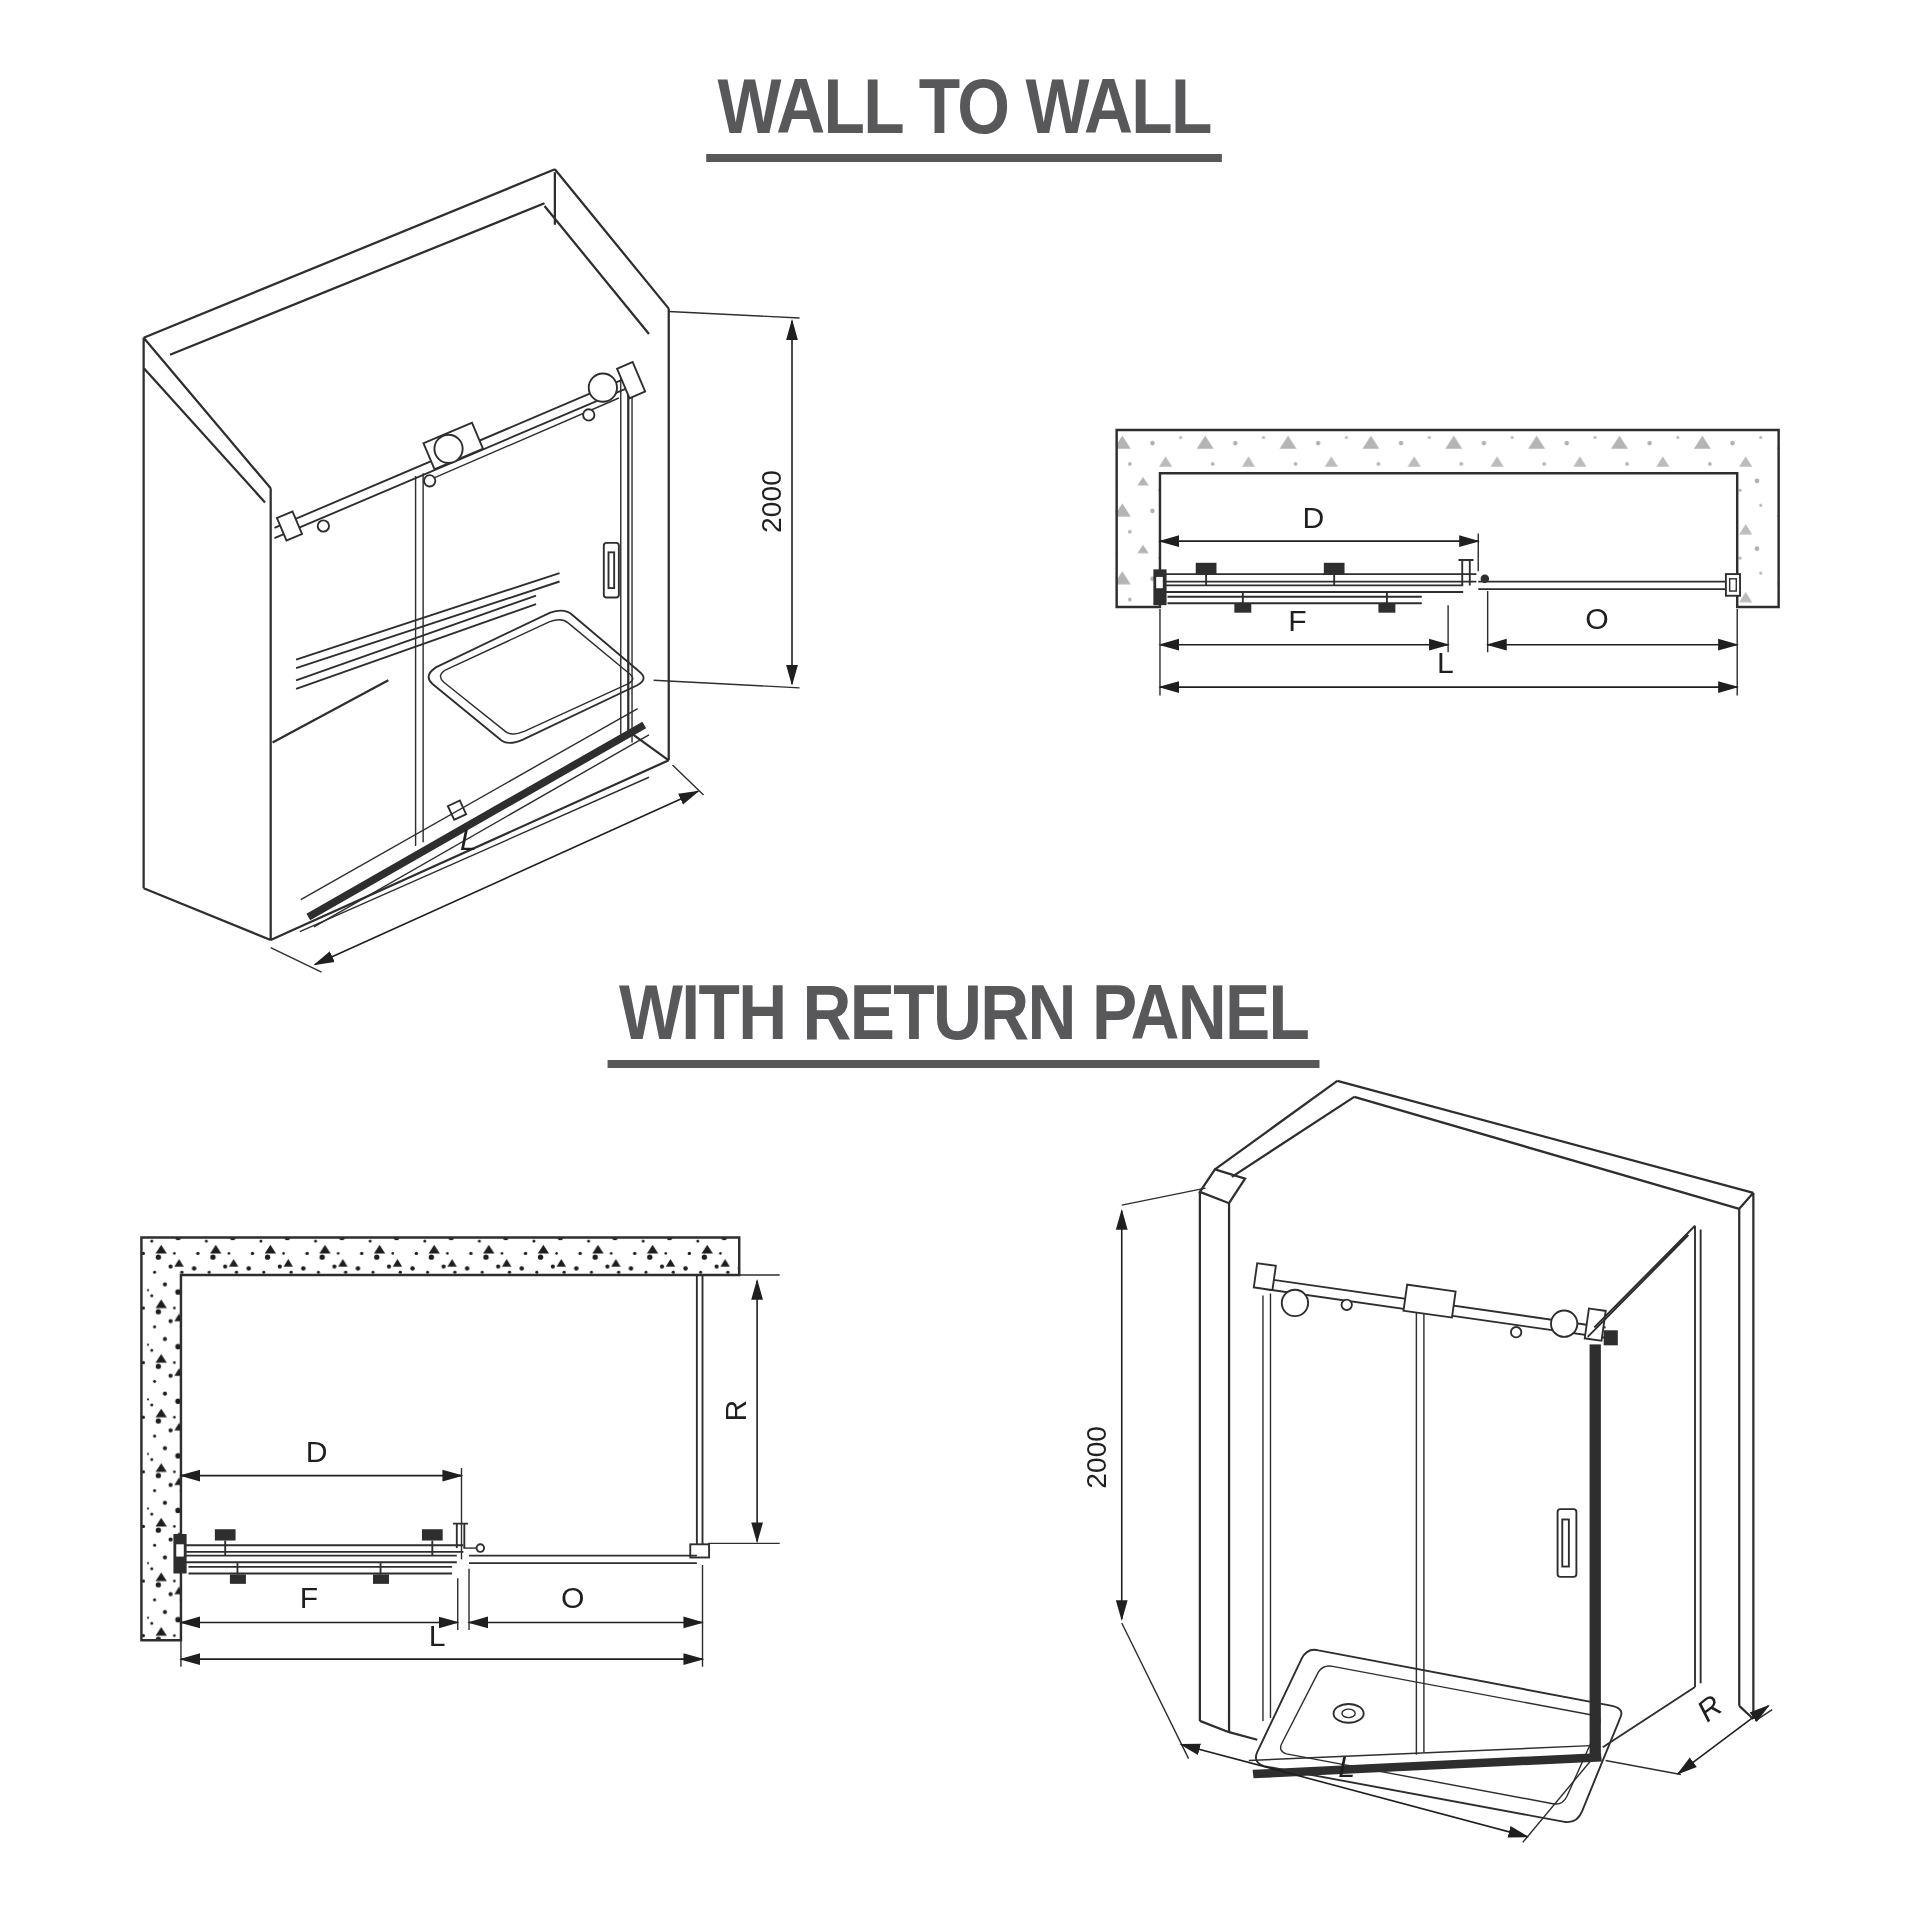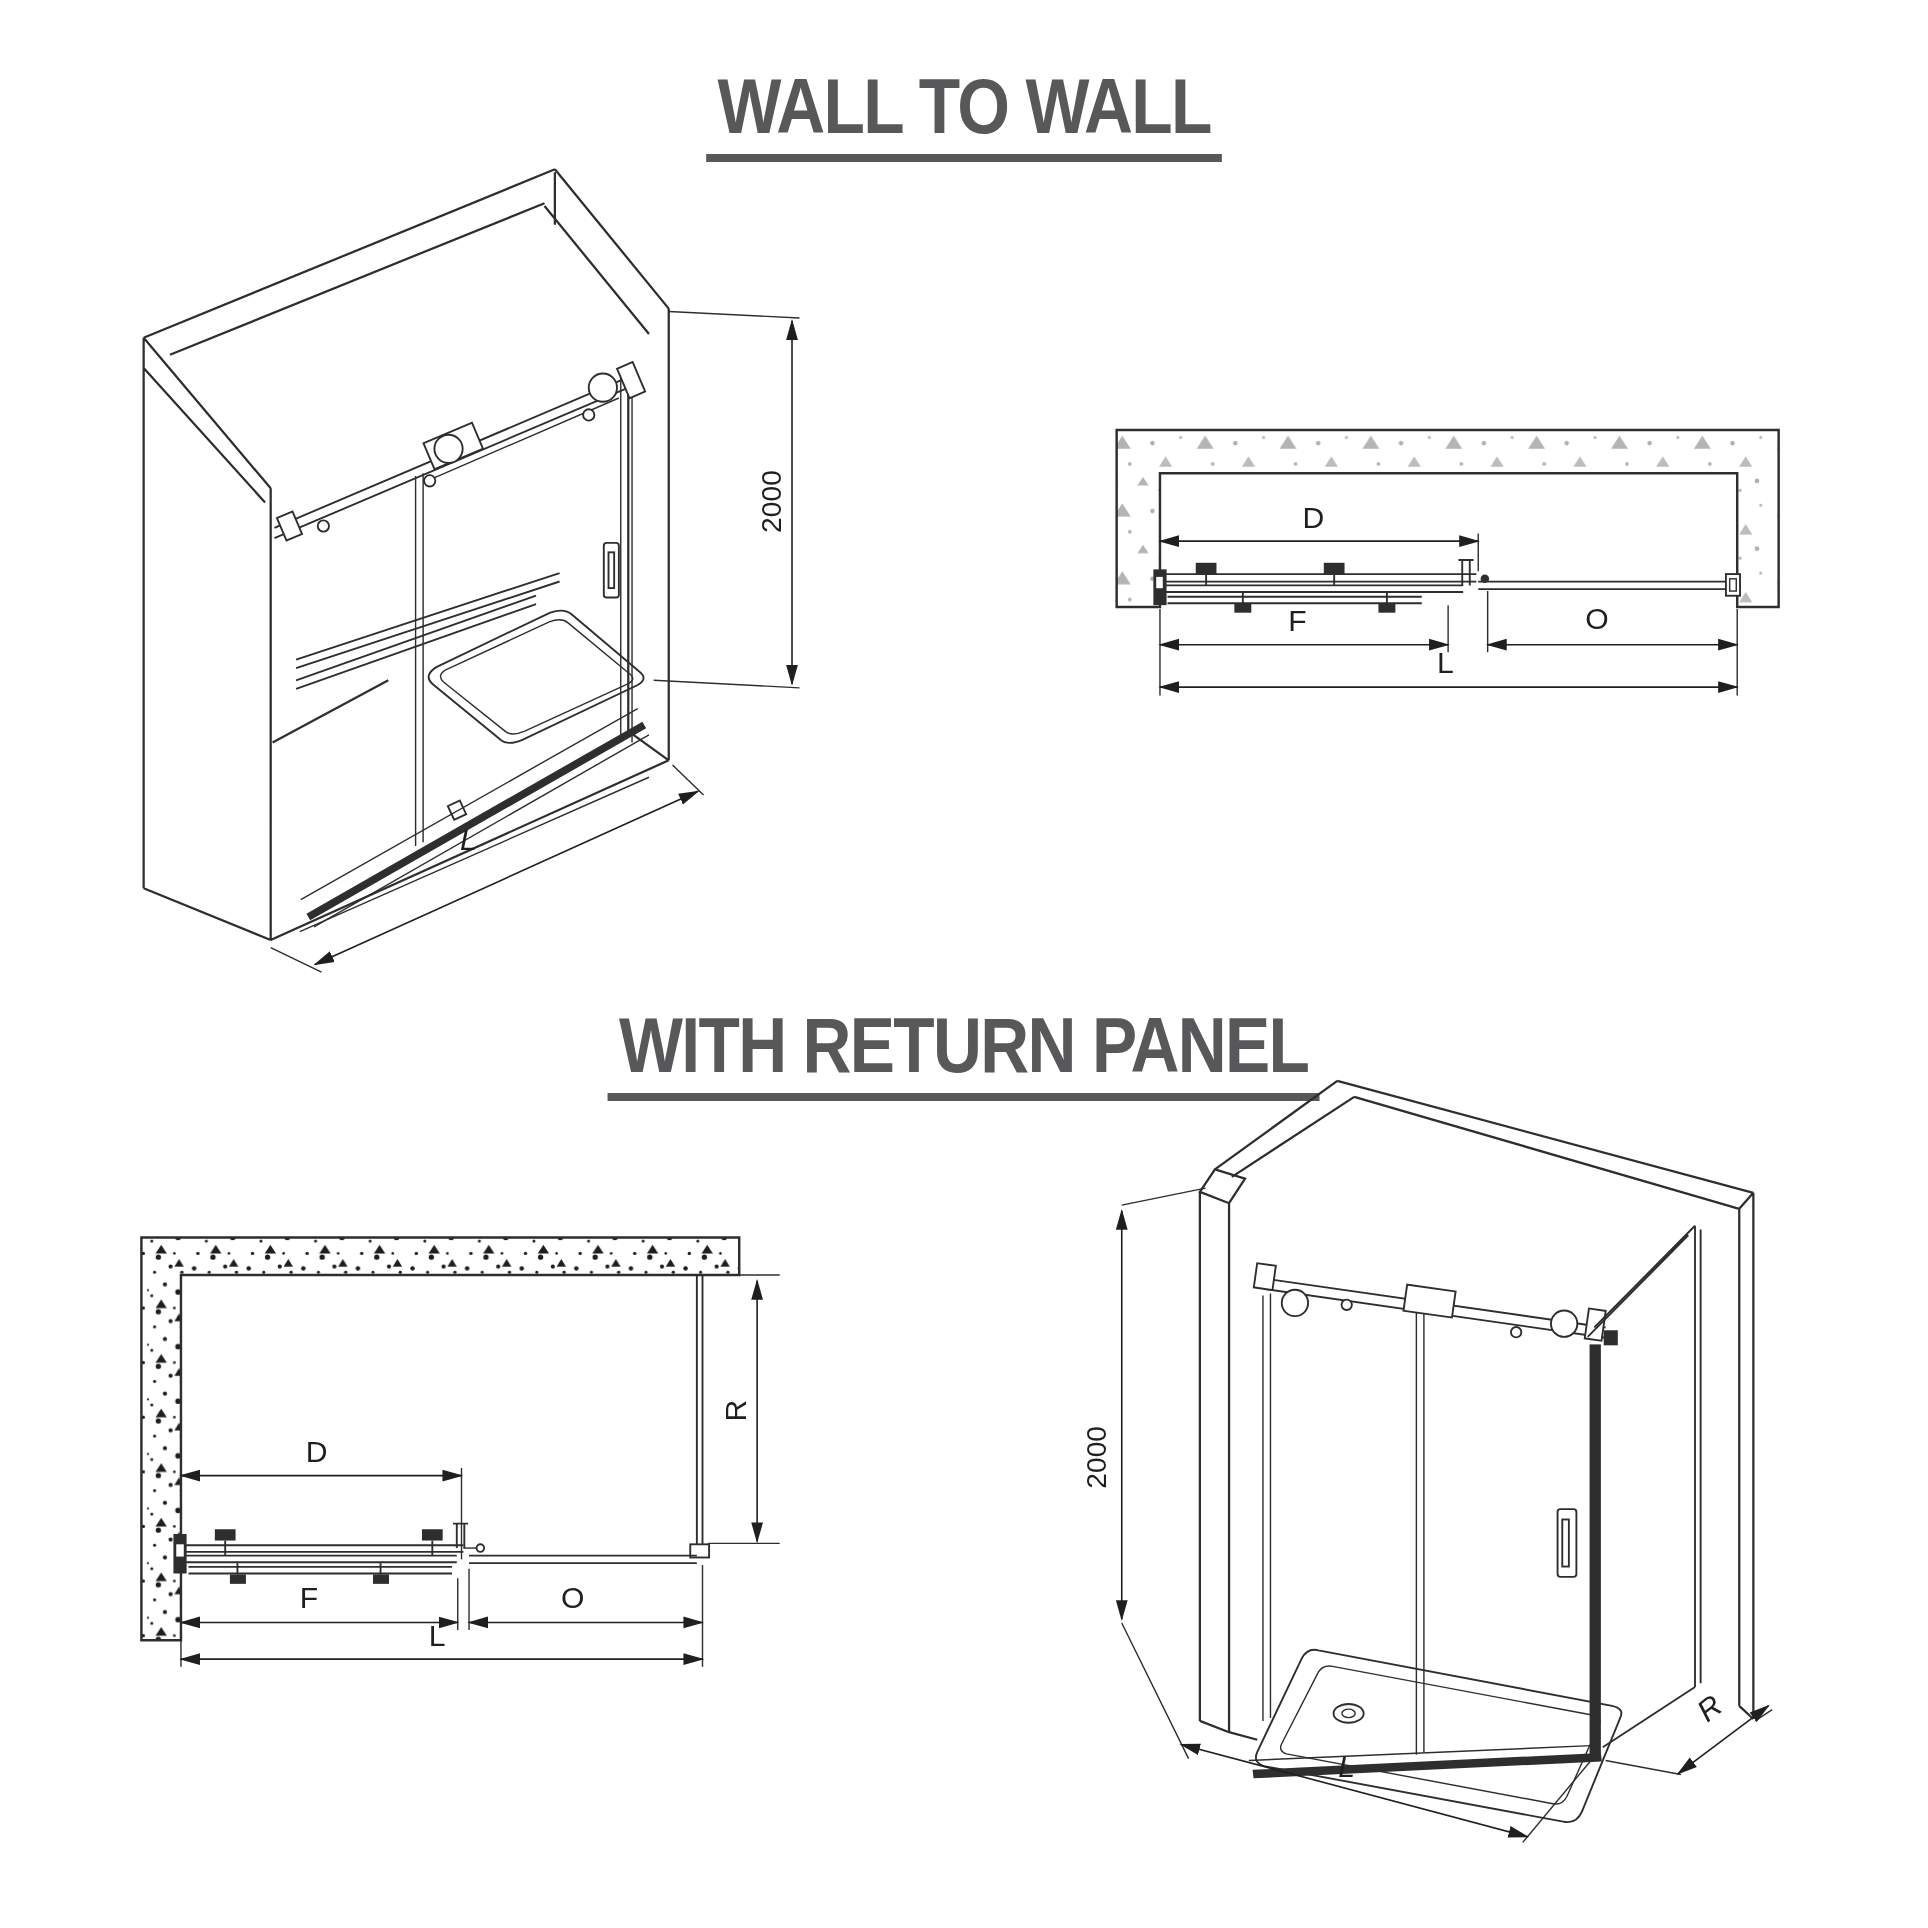--- a/index.html
+++ b/index.html
@@ -13,21 +13,21 @@
     display:inline-block;margin:0;
     font-family:"Liberation Sans",sans-serif;
     font-weight:700;font-size:77px;line-height:1.05;
     letter-spacing:-1.9px;color:#58585a;
     border-bottom:8.5px solid #58585a;
     padding:0 13px 7.5px 13px;
     transform:scaleX(0.88);transform-origin:center;
     white-space:nowrap;
   }
   #title-wall-to-wall{top:66px;}
-  #title-with-return{top:1005px;}
+  #title-with-return{top:972px;}
   svg{position:absolute;}
   #svgA{left:122px;top:151px;}
   #svgB{left:1111px;top:428px;}
   #svgC{left:132px;top:1224px;}
   #svgD{left:1064px;top:1062px;}
   .ln{stroke:#2e2e2e;fill:none;stroke-width:2.4;}
   .ln2{stroke:#2e2e2e;fill:none;stroke-width:2;}
   .thin{stroke:#2e2e2e;fill:none;stroke-width:1.5;}
   .dim{stroke:#1f1f1f;fill:none;stroke-width:1.7;}
   .hw{stroke:#2e2e2e;fill:#ffffff;stroke-width:2;}

